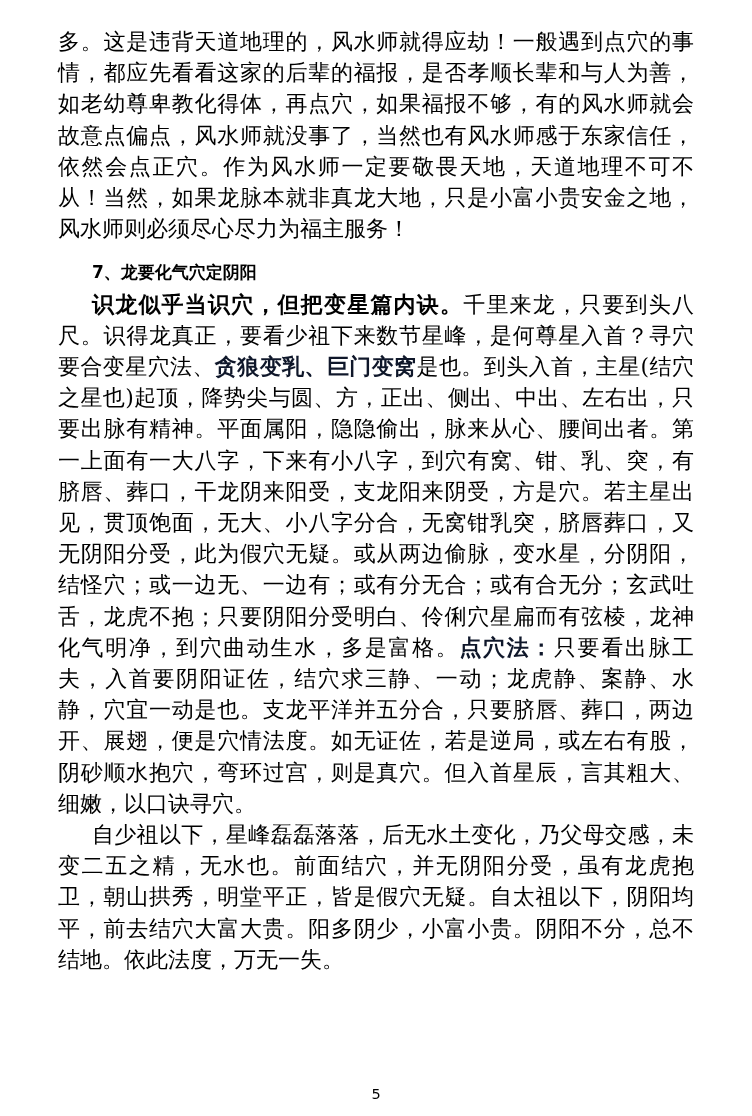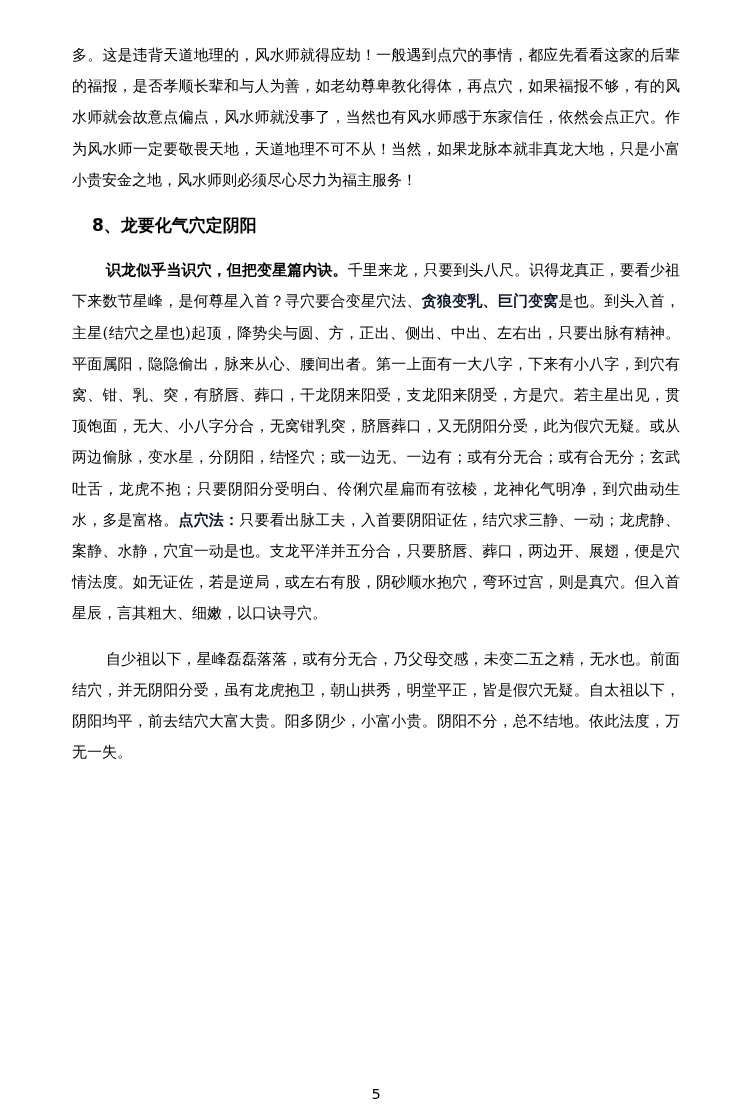--- a/index.html
+++ b/index.html
@@ -16,25 +16,25 @@
     overflow: hidden;
   }
   .page {
     width: 752px;
     height: 1116px;
     box-sizing: border-box;
     padding: 26px 58px 0 58px;
     position: relative;
   }
   .para {
-    font-size: 15px;
+    font-size: 22px;
     line-height: 31.2px;
     text-align: justify;
     text-justify: inter-ideograph;
-    margin: 14px;
+    margin: 0;
     letter-spacing: 0px;
   }
   .para + .para {
     margin-top: 0px;
   }
   .indent2 {
     text-indent: 34px;
   }
   .heading {
     font-family: "DejaVu Sans", "Liberation Sans", sans-serif;
@@ -66,21 +66,21 @@
 </style>
 </head>
 <body>
 
 <div class="page">
 
   <p class="para">
     <span>多。这是违背天道地理的，风水师就得应劫！一般遇到点穴的事情，都应先看看这家的后辈的福报，是否孝顺长辈和与人为善，如老幼尊卑教化得体，再点穴，如果福报不够，有的风水师就会故意点偏点，风水师就没事了，当然也有风水师感于东家信任，依然会点正穴。作为风水师一定要敬畏天地，天道地理不可不从！当然，如果龙脉本就非真龙大地，只是小富小贵安金之地，风水师则必须尽心尽力为福主服务！</span>
   </p>
 
-  <p class="heading">8、龙要化气穴定阴阳</p>
+  <p class="heading">7、龙要化气穴定阴阳</p>
 
   <p class="para indent2"><span class="bold-sans">识龙似乎当识穴，但把变星篇内诀。</span><span>千里来龙，只要到头八尺。识得龙真正，要看少祖下来数节星峰，是何尊星入首？寻穴要合变星穴法、</span><span class="blue">贪狼变乳、巨门变窝</span><span>是也。到头入首，主星(结穴之星也)起顶，降势尖与圆、方，正出、侧出、中出、左右出，只要出脉有精神。平面属阳，隐隐偷出，脉来从心、腰间出者。第一上面有一大八字，下来有小八字，到穴有窝、钳、乳、突，有脐唇、葬口，干龙阴来阳受，支龙阳来阴受，方是穴。若主星出见，贯顶饱面，无大、小八字分合，无窝钳乳突，脐唇葬口，又无阴阳分受，此为假穴无疑。或从两边偷脉，变水星，分阴阳，结怪穴；或一边无、一边有；或有分无合；或有合无分；玄武吐舌，龙虎不抱；只要阴阳分受明白、伶俐穴星扁而有弦棱，龙神化气明净，到穴曲动生水，多是富格。</span><span class="blue">点穴法：</span><span>只要看出脉工夫，入首要阴阳证佐，结穴求三静、一动；龙虎静、案静、水静，穴宜一动是也。支龙平洋并五分合，只要脐唇、葬口，两边开、展翅，便是穴情法度。如无证佐，若是逆局，或左右有股，阴砂顺水抱穴，弯环过宫，则是真穴。但入首星辰，言其粗大、细嫩，以口诀寻穴。</span></p>
 
-  <p class="para indent2"><span>自少祖以下，星峰磊磊落落，或有分无合，乃父母交感，未变二五之精，无水也。前面结穴，并无阴阳分受，虽有龙虎抱卫，朝山拱秀，明堂平正，皆是假穴无疑。自太祖以下，阴阳均平，前去结穴大富大贵。阳多阴少，小富小贵。阴阳不分，总不结地。依此法度，万无一失。</span></p>
+  <p class="para indent2"><span>自少祖以下，星峰磊磊落落，后无水土变化，乃父母交感，未变二五之精，无水也。前面结穴，并无阴阳分受，虽有龙虎抱卫，朝山拱秀，明堂平正，皆是假穴无疑。自太祖以下，阴阳均平，前去结穴大富大贵。阳多阴少，小富小贵。阴阳不分，总不结地。依此法度，万无一失。</span></p>
 
 
   <div class="pageno">5</div>
 </div>
 
 </body></html>

